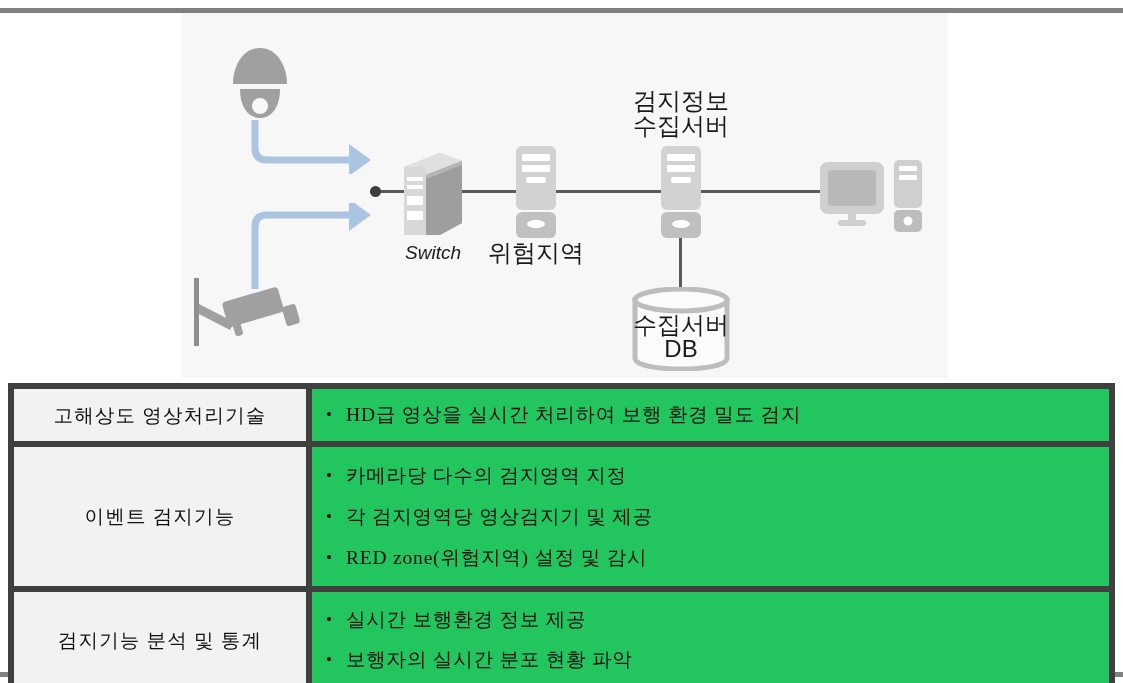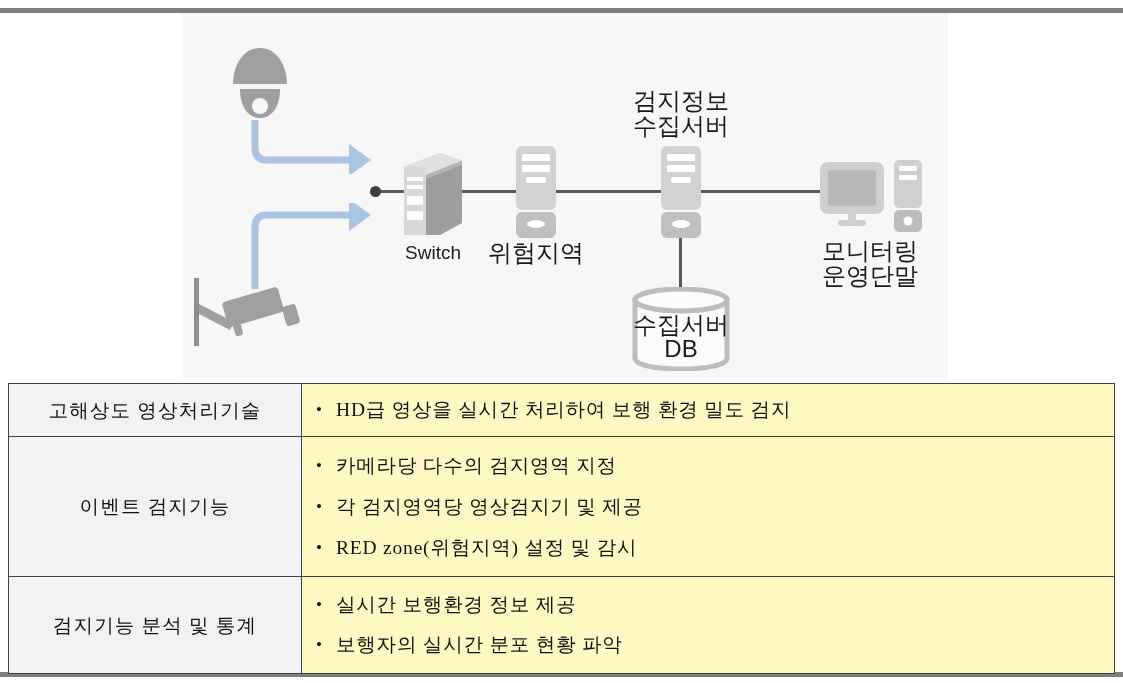--- a/index.html
+++ b/index.html
@@ -78,36 +78,36 @@
   
   .spec-table {
     position: absolute;
     left: 8px;
     top: 383px;
     width: 1107px;
     border-collapse: collapse;
     table-layout: fixed;
   }
   .spec-table td {
-    border: 1px solid #404040;
+    border: 6px solid #404040;
     vertical-align: middle;
     padding: 0;
   }
   .spec-table td.cat {
     width: 276px;
     background: #f2f2f2;
     text-align: center;
     font-family: "Liberation Serif", "DejaVu Serif", serif;
     font-size: 19.5px;
     color: #111111;
     letter-spacing: 1.2px;
     padding: 6px 8px;
   }
   .spec-table td.desc {
-    background: #fef9c3;
+    background: #22c55e;
     padding: 8px 0 8px 14px;
     font-family: "Liberation Serif", "DejaVu Serif", serif;
     font-size: 19.5px;
     color: #111111;
   }
   .bullets { list-style: none; margin: 0; padding: 0; }
   .bullets li {
     position: relative;
     padding-left: 20px;
     line-height: 41px;
@@ -176,21 +176,21 @@
       <path d="M24 24 L60 10 L60 72 L38 84 L24 84 Z" fill="#9e9e9e"></path>
       <rect x="2" y="16" width="22" height="68" fill="#d8d8d8"></rect>
       <g fill="#ffffff">
         <rect x="5" y="26" width="16" height="4"></rect>
         <rect x="5" y="34" width="16" height="4"></rect>
         <rect x="5" y="45" width="16" height="9"></rect>
         <rect x="5" y="60" width="16" height="9"></rect>
       </g>
       <path d="M24 24 L60 10 L60 14 L24 28 Z" fill="#b5b5b5"></path>
     </svg>
-    <div class="node-label" style="left:373px; top:240px; width:120px;">Switch</div>
+    <div class="node-label" style="left:373px; top:240px; width:120px;font-style:italic;">Switch</div>
 
     <svg class="icon-svg" style="left:514px; top:146px;" width="44" height="92" viewBox="0 0 44 92">
       <rect x="2" y="0" width="40" height="64" rx="6" fill="#d2d2d2"></rect>
       <rect x="2" y="66" width="40" height="26" rx="6" fill="#c0c0c0"></rect>
       <g fill="#ffffff">
         <rect x="8" y="8" width="28" height="7" rx="1"></rect>
         <rect x="8" y="19" width="28" height="7" rx="1"></rect>
         <rect x="12" y="31" width="20" height="6" rx="2"></rect>
         <ellipse cx="22" cy="78" rx="9" ry="4"></ellipse>
       </g>
@@ -223,22 +223,20 @@
       <rect x="30" y="54" width="8" height="8" fill="#cfcfcf"></rect>
       <rect x="20" y="60" width="28" height="6" rx="3" fill="#cfcfcf"></rect>
       <rect x="76" y="0" width="28" height="48" rx="5" fill="#cfcfcf"></rect>
       <rect x="76" y="50" width="28" height="22" rx="5" fill="#bdbdbd"></rect>
       <g fill="#ffffff">
         <rect x="81" y="6" width="18" height="5" rx="1"></rect>
         <rect x="81" y="15" width="18" height="5" rx="1"></rect>
         <circle cx="90" cy="61" r="4.5"></circle>
       </g>
     </svg>
-    <div class="node-label kr" style="left:800px; top:238px; width:140px;">모니터링
-운영단말</div>
 
   </div>
 
   <table class="spec-table">
     <tbody>
       <tr class="row-1">
         <td class="cat">
           <span>고해상도 영상처리기술</span>
         </td>
         <td class="desc">

